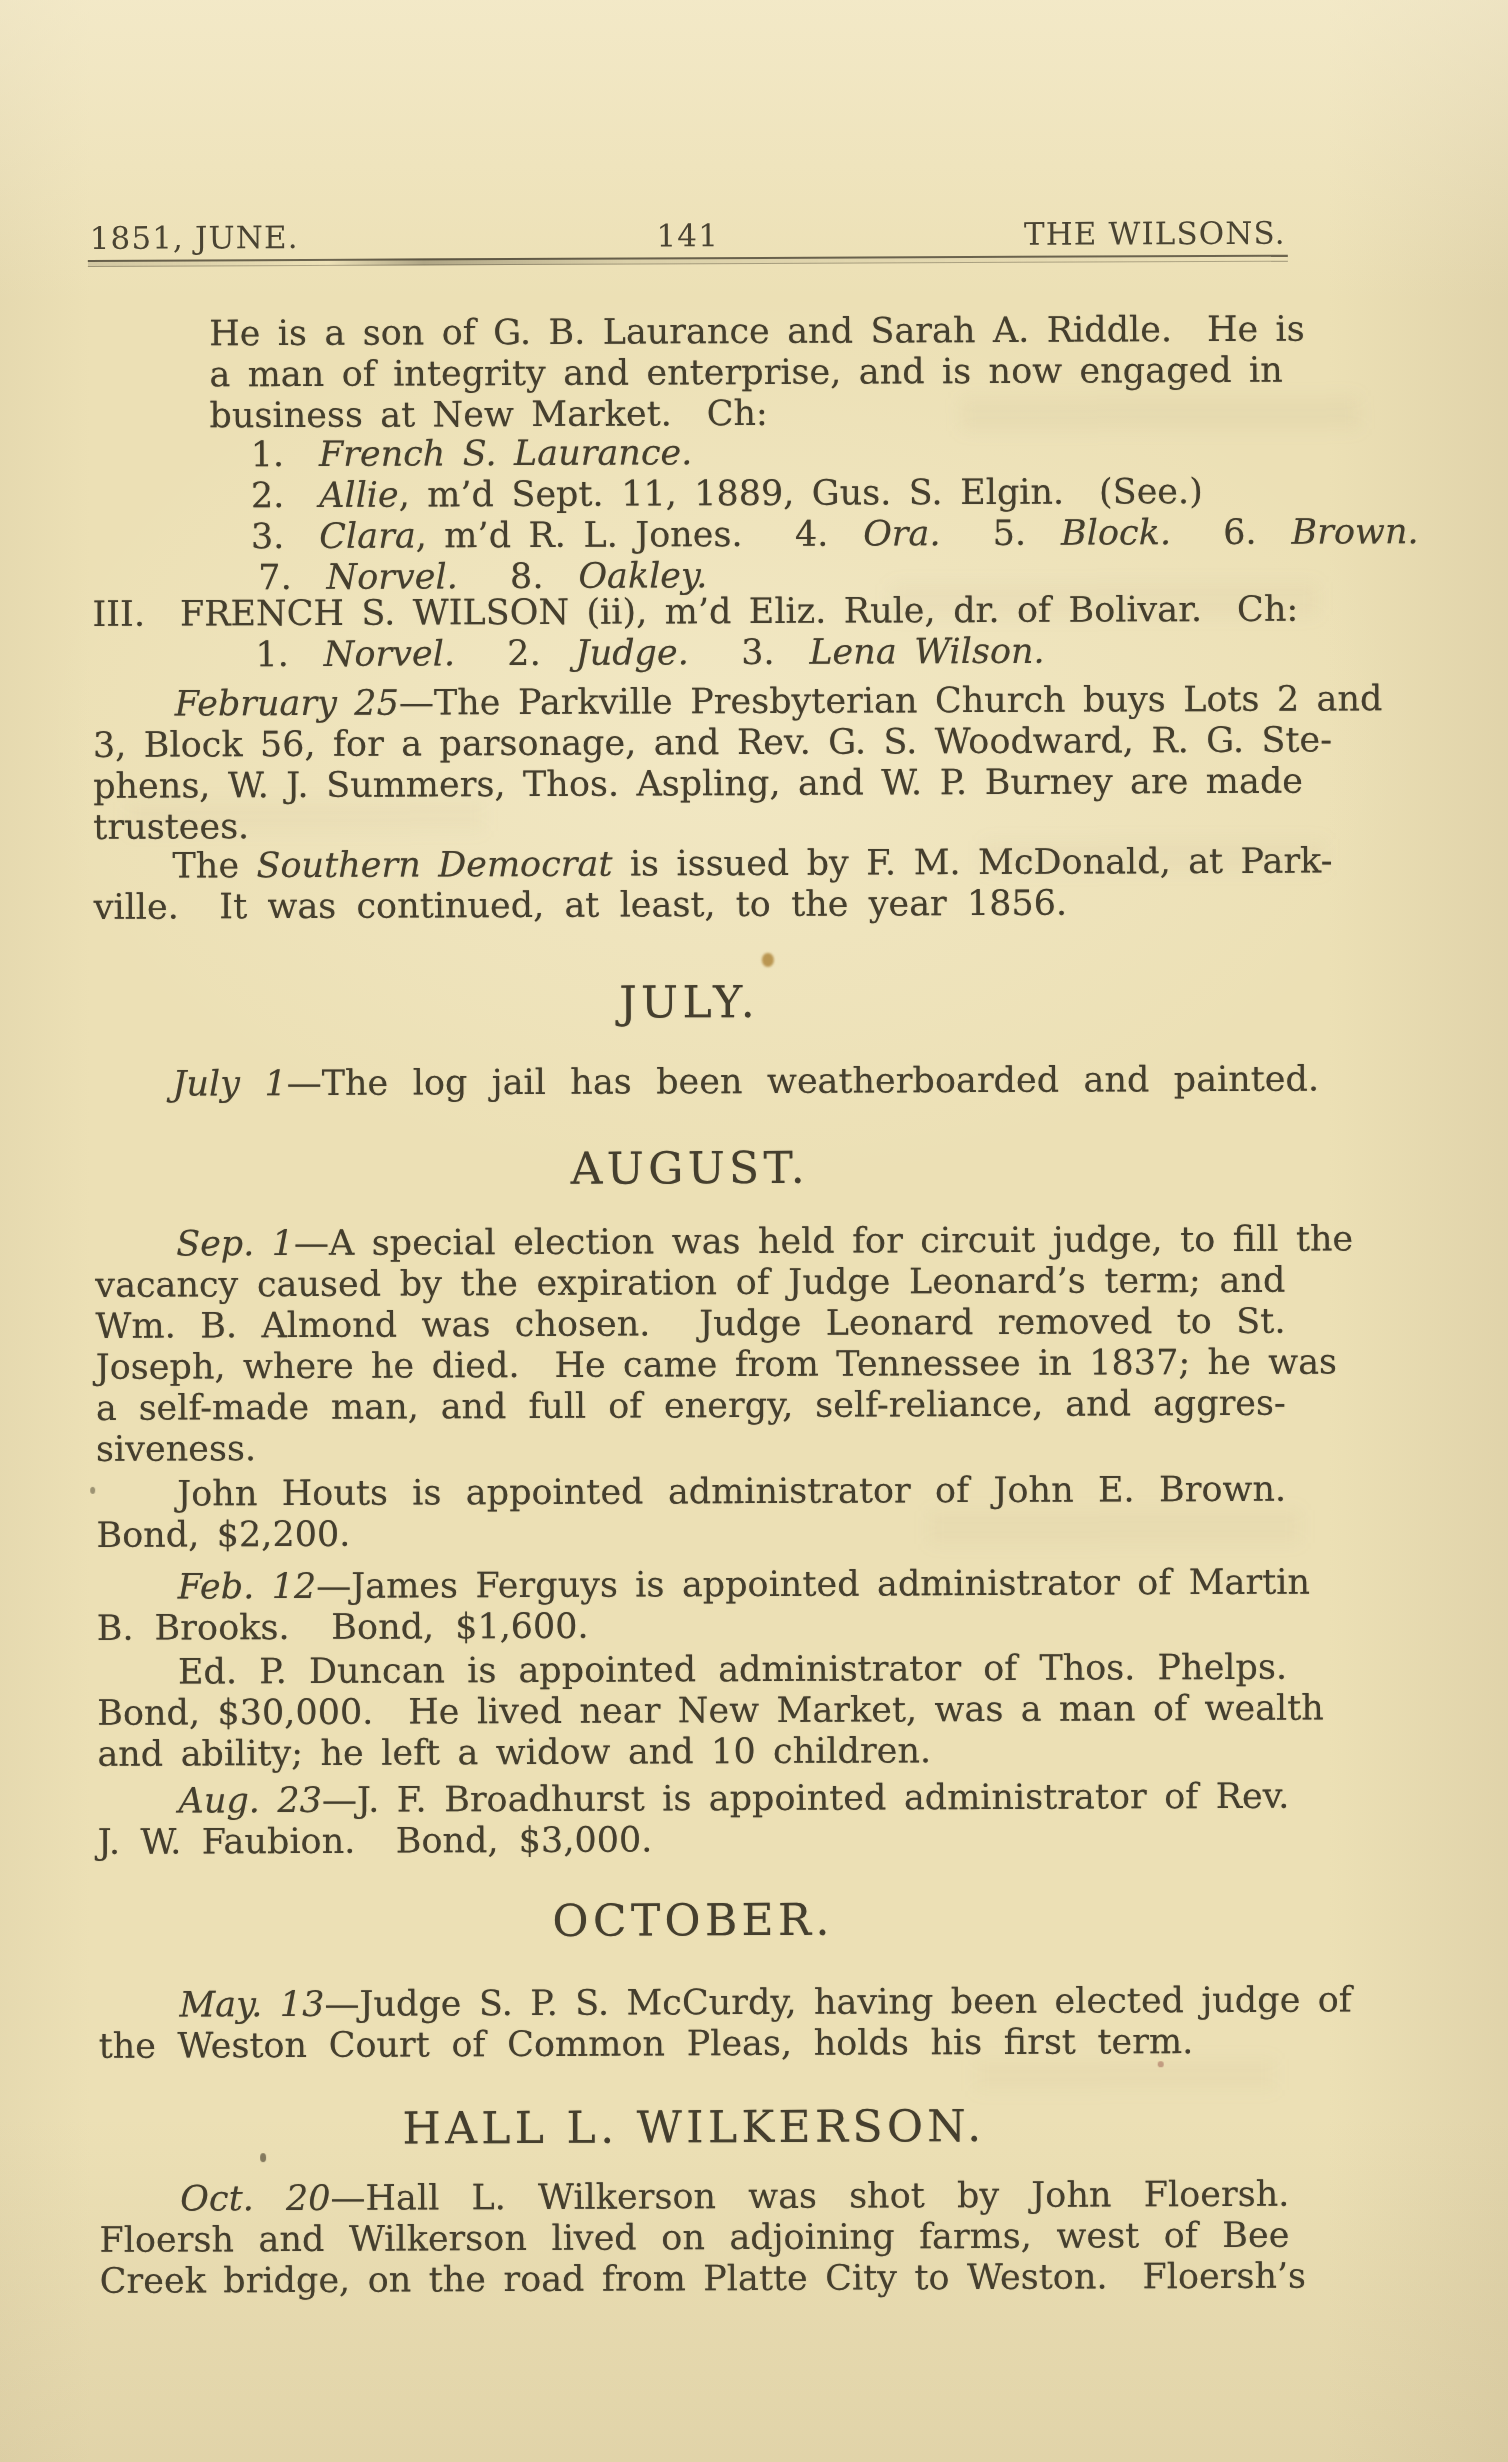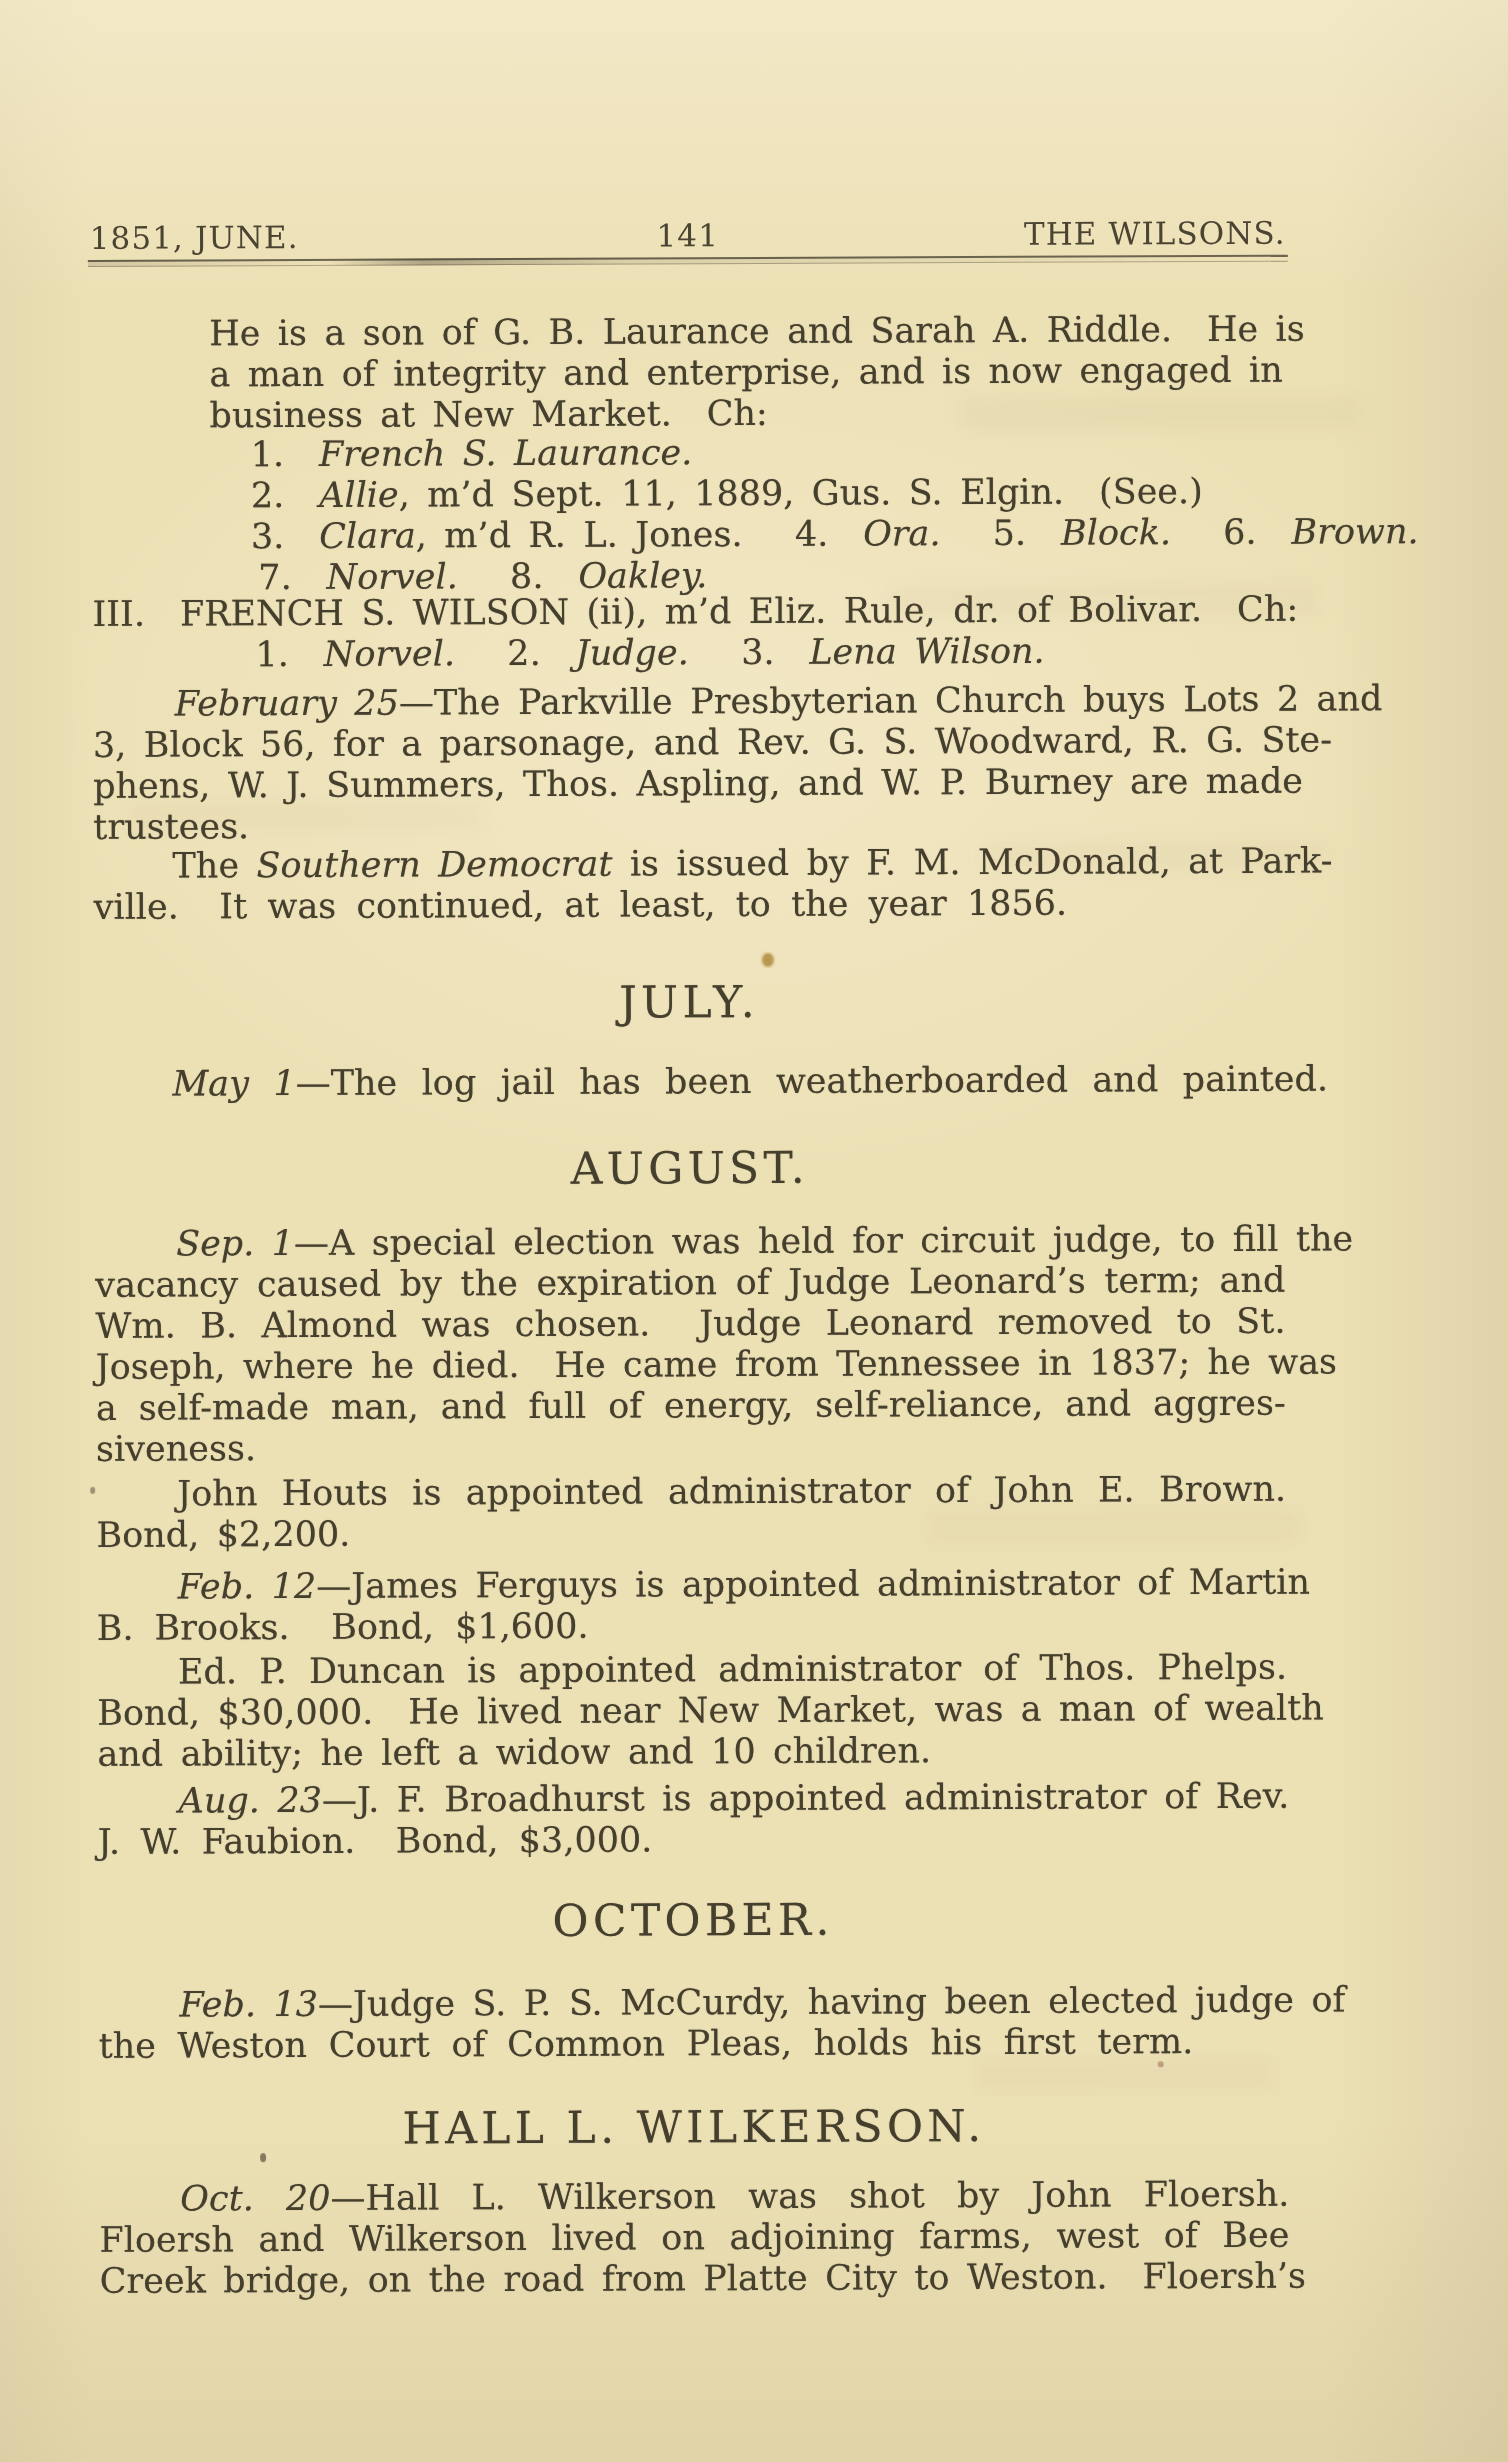--- a/index.html
+++ b/index.html
@@ -76,21 +76,21 @@
           <div class="line justify">3, Block 56, for a parsonage, and Rev. G. S. Woodward, R. G. Ste-</div>
           <div class="line justify">phens, W. J. Summers, Thos. Aspling, and W. P. Burney are made</div>
           <div class="line left">trustees.</div>
         </div>
         <div class="paragraph" style="top: 843px; left: 0px; width: 1190px;">
           <div class="line justify" style="padding-left: 79px;">The <i>Southern Democrat</i> is issued by F. M. McDonald, at Park-</div>
           <div class="line left" style="word-spacing: 0.26em;">ville.&nbsp; It was continued, at least, to the year 1856.</div>
         </div>
         <div class="heading" style="top: 977px;">JULY.</div>
         <div class="paragraph" style="top: 1061px; left: 0px; width: 1190px;">
-          <div class="line left" style="padding-left: 78px; word-spacing: 0.38em;"><i>May 1</i>—The log jail has been weatherboarded and painted.</div>
+          <div class="line left" style="padding-left: 78px; word-spacing: 0.38em;"><i>July 1</i>—The log jail has been weatherboarded and painted.</div>
         </div>
         <div class="heading" style="top: 1143px;">AUGUST.</div>
         <div class="paragraph" style="top: 1221px; left: 0px; width: 1190px;">
           <div class="line justify" style="padding-left: 81px;"><i>Sep. 1</i>—A special election was held for circuit judge, to fill the</div>
           <div class="line justify">vacancy caused by the expiration of Judge Leonard’s term; and</div>
           <div class="line justify">Wm. B. Almond was chosen.&nbsp; Judge Leonard removed to St.</div>
           <div class="line justify">Joseph, where he died.&nbsp; He came from Tennessee in 1837; he was</div>
           <div class="line justify">a self-made man, and full of energy, self-reliance, and aggres-</div>
           <div class="line left">siveness.</div>
         </div>
@@ -106,21 +106,21 @@
           <div class="line justify" style="padding-left: 81px;">Ed. P. Duncan is appointed administrator of Thos. Phelps.</div>
           <div class="line justify">Bond, $30,000.&nbsp; He lived near New Market, was a man of wealth</div>
           <div class="line left">and ability; he left a widow and 10 children.</div>
         </div>
         <div class="paragraph" style="top: 1778px; left: 0px; width: 1190px;">
           <div class="line justify" style="padding-left: 81px;"><i>Aug. 23</i>—J. F. Broadhurst is appointed administrator of Rev.</div>
           <div class="line left" style="word-spacing: 0.26em;">J. W. Faubion.&nbsp; Bond, $3,000.</div>
         </div>
         <div class="heading" style="top: 1895px;">OCTOBER.</div>
         <div class="paragraph" style="top: 1982px; left: 0px; width: 1190px;">
-          <div class="line justify" style="padding-left: 81px;"><i>Feb. 13</i>—Judge S. P. S. McCurdy, having been elected judge of</div>
+          <div class="line justify" style="padding-left: 81px;"><i>May. 13</i>—Judge S. P. S. McCurdy, having been elected judge of</div>
           <div class="line left" style="word-spacing: 0.3em;">the Weston Court of Common Pleas, holds his first term.</div>
         </div>
         <div class="heading" style="top: 2102px;">HALL L. WILKERSON.</div>
         <div class="paragraph" style="top: 2176px; left: 0px; width: 1190px;">
           <div class="line justify" style="padding-left: 81px;"><i>Oct. 20</i>—Hall L. Wilkerson was shot by John Floersh.</div>
           <div class="line justify">Floersh and Wilkerson lived on adjoining farms, west of Bee</div>
           <div class="line justify">Creek bridge, on the road from Platte City to Weston.&nbsp; Floersh’s</div>
         </div>
       </div>
     <div id="artifacts">

